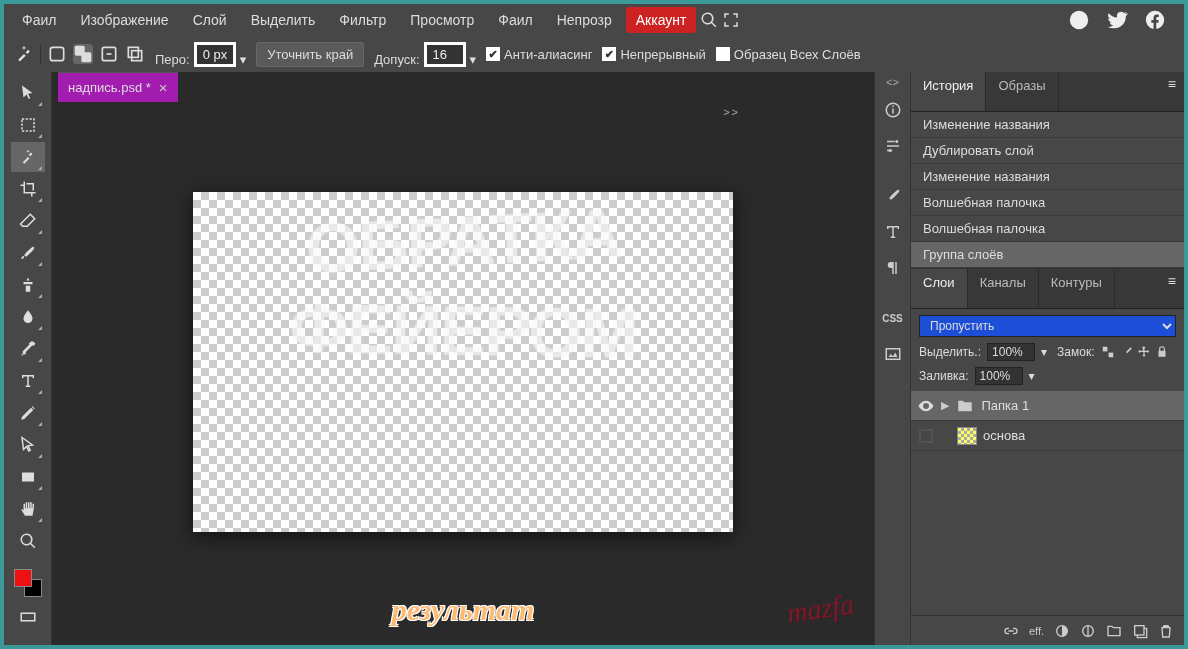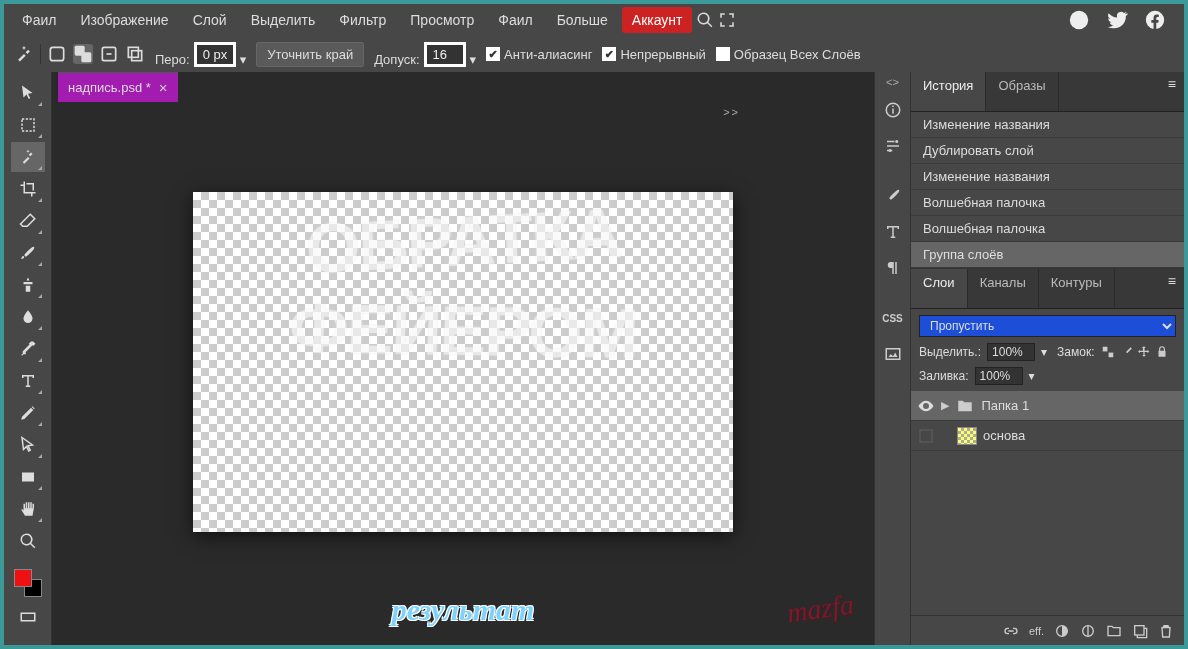--- a/index.html
+++ b/index.html
@@ -32,21 +32,21 @@
 .doc-tab{background:#a21caf;display:flex;align-items:center;padding:0 10px;gap:8px;font-size:13px;border-top:1px solid #555}
 .tab-close{cursor:pointer;font-size:15px;color:#ccc}
 .canvas-wrap{flex:1;display:flex;align-items:flex-start;justify-content:center;padding-top:90px;position:relative}
 .canvas{width:540px;height:340px;background-image:
  linear-gradient(45deg,#ccc 25%,transparent 25%),
  linear-gradient(-45deg,#ccc 25%,transparent 25%),
  linear-gradient(45deg,transparent 75%,#ccc 75%),
  linear-gradient(-45deg,transparent 75%,#ccc 75%);
  background-size:16px 16px;background-position:0 0,0 8px,8px -8px,-8px 0;background-color:#fff;box-shadow:0 4px 18px rgba(0,0,0,.6);position:relative}
 .canvas-text{position:absolute;left:0;right:0;top:20px;text-align:center;font-family:'Arial Black',sans-serif;font-weight:900;font-size:70px;color:rgba(255,255,255,.8);line-height:.85;transform:skewY(-1deg);text-shadow:0 0 2px #ddd;letter-spacing:-2px}
-.result-label{position:absolute;bottom:18px;left:50%;transform:translateX(-50%);font-family:cursive;font-style:italic;font-size:30px;font-weight:bold;color:#7dd3fc;text-shadow:1px 1px 0 #fff,-1px -1px 0 #fff,1px -1px 0 #fff,-1px 1px 0 #fff}
+.result-label{position:absolute;bottom:18px;left:50%;transform:translateX(-50%);font-family:cursive;font-style:italic;font-size:30px;font-weight:bold;color:#fdba74;text-shadow:1px 1px 0 #fff,-1px -1px 0 #fff,1px -1px 0 #fff,-1px 1px 0 #fff}
 .rpanel{width:310px;background:#474747;display:flex;border-left:1px solid #333}
 .rp-side{width:36px;border-right:1px solid #333;display:flex;flex-direction:column}
 .rp-side-top{display:flex;justify-content:center;padding:4px 0;font-size:11px;color:#aaa}
 .rp-sideicon{height:36px;display:flex;align-items:center;justify-content:center;cursor:pointer}
 .rp-sideicon svg{width:18px;height:18px;fill:#ccc}
 .rp-content{flex:1;display:flex;flex-direction:column}
 .panel-tabs{height:40px;display:flex;align-items:stretch;background:#383838;border-bottom:1px solid #222}
 .ptab{padding:6px 12px;font-size:13px;cursor:pointer;color:#bbb;border-right:1px solid #2a2a2a}
 .ptab.active{background:#474747;color:#eee}
 .ptab-opt{margin-left:auto;padding:4px 8px;cursor:pointer;font-size:14px}
@@ -85,21 +85,21 @@
 <div class="app">
 
  <div class="menubar">
   <span class="menu-item">Фаил</span>
   <span class="menu-item">Изображение</span>
   <span class="menu-item">Слой</span>
   <span class="menu-item">Выделить</span>
   <span class="menu-item">Фильтр</span>
   <span class="menu-item">Просмотр</span>
   <span class="menu-item">Фаил</span>
-  <span class="menu-item">Больше</span>
+  <span class="menu-item">Непрозр</span>
   <span class="btn-account">Аккаунт</span>
   <svg class="mb-icon" viewBox="0 0 24 24">
         <path d="M10 2a8 8 0 105 14.3l5.4 5.4 1.4-1.4-5.4-5.4A8 8 0 0010 2zm0 2a6 6 0 110 12 6 6 0 010-12z"></path>
       </svg>
   <svg class="mb-icon" viewBox="0 0 24 24">
         <path d="M3 3h6v2H5v4H3V3zm12 0h6v6h-2V5h-4V3zM3 15h2v4h4v2H3v-6zm16 0h2v6h-6v-2h4v-4z"></path>
       </svg>
   <div class="menubar-right">
    <svg class="social" viewBox="0 0 24 24">
           <circle cx="12" cy="12" r="10"></circle>

